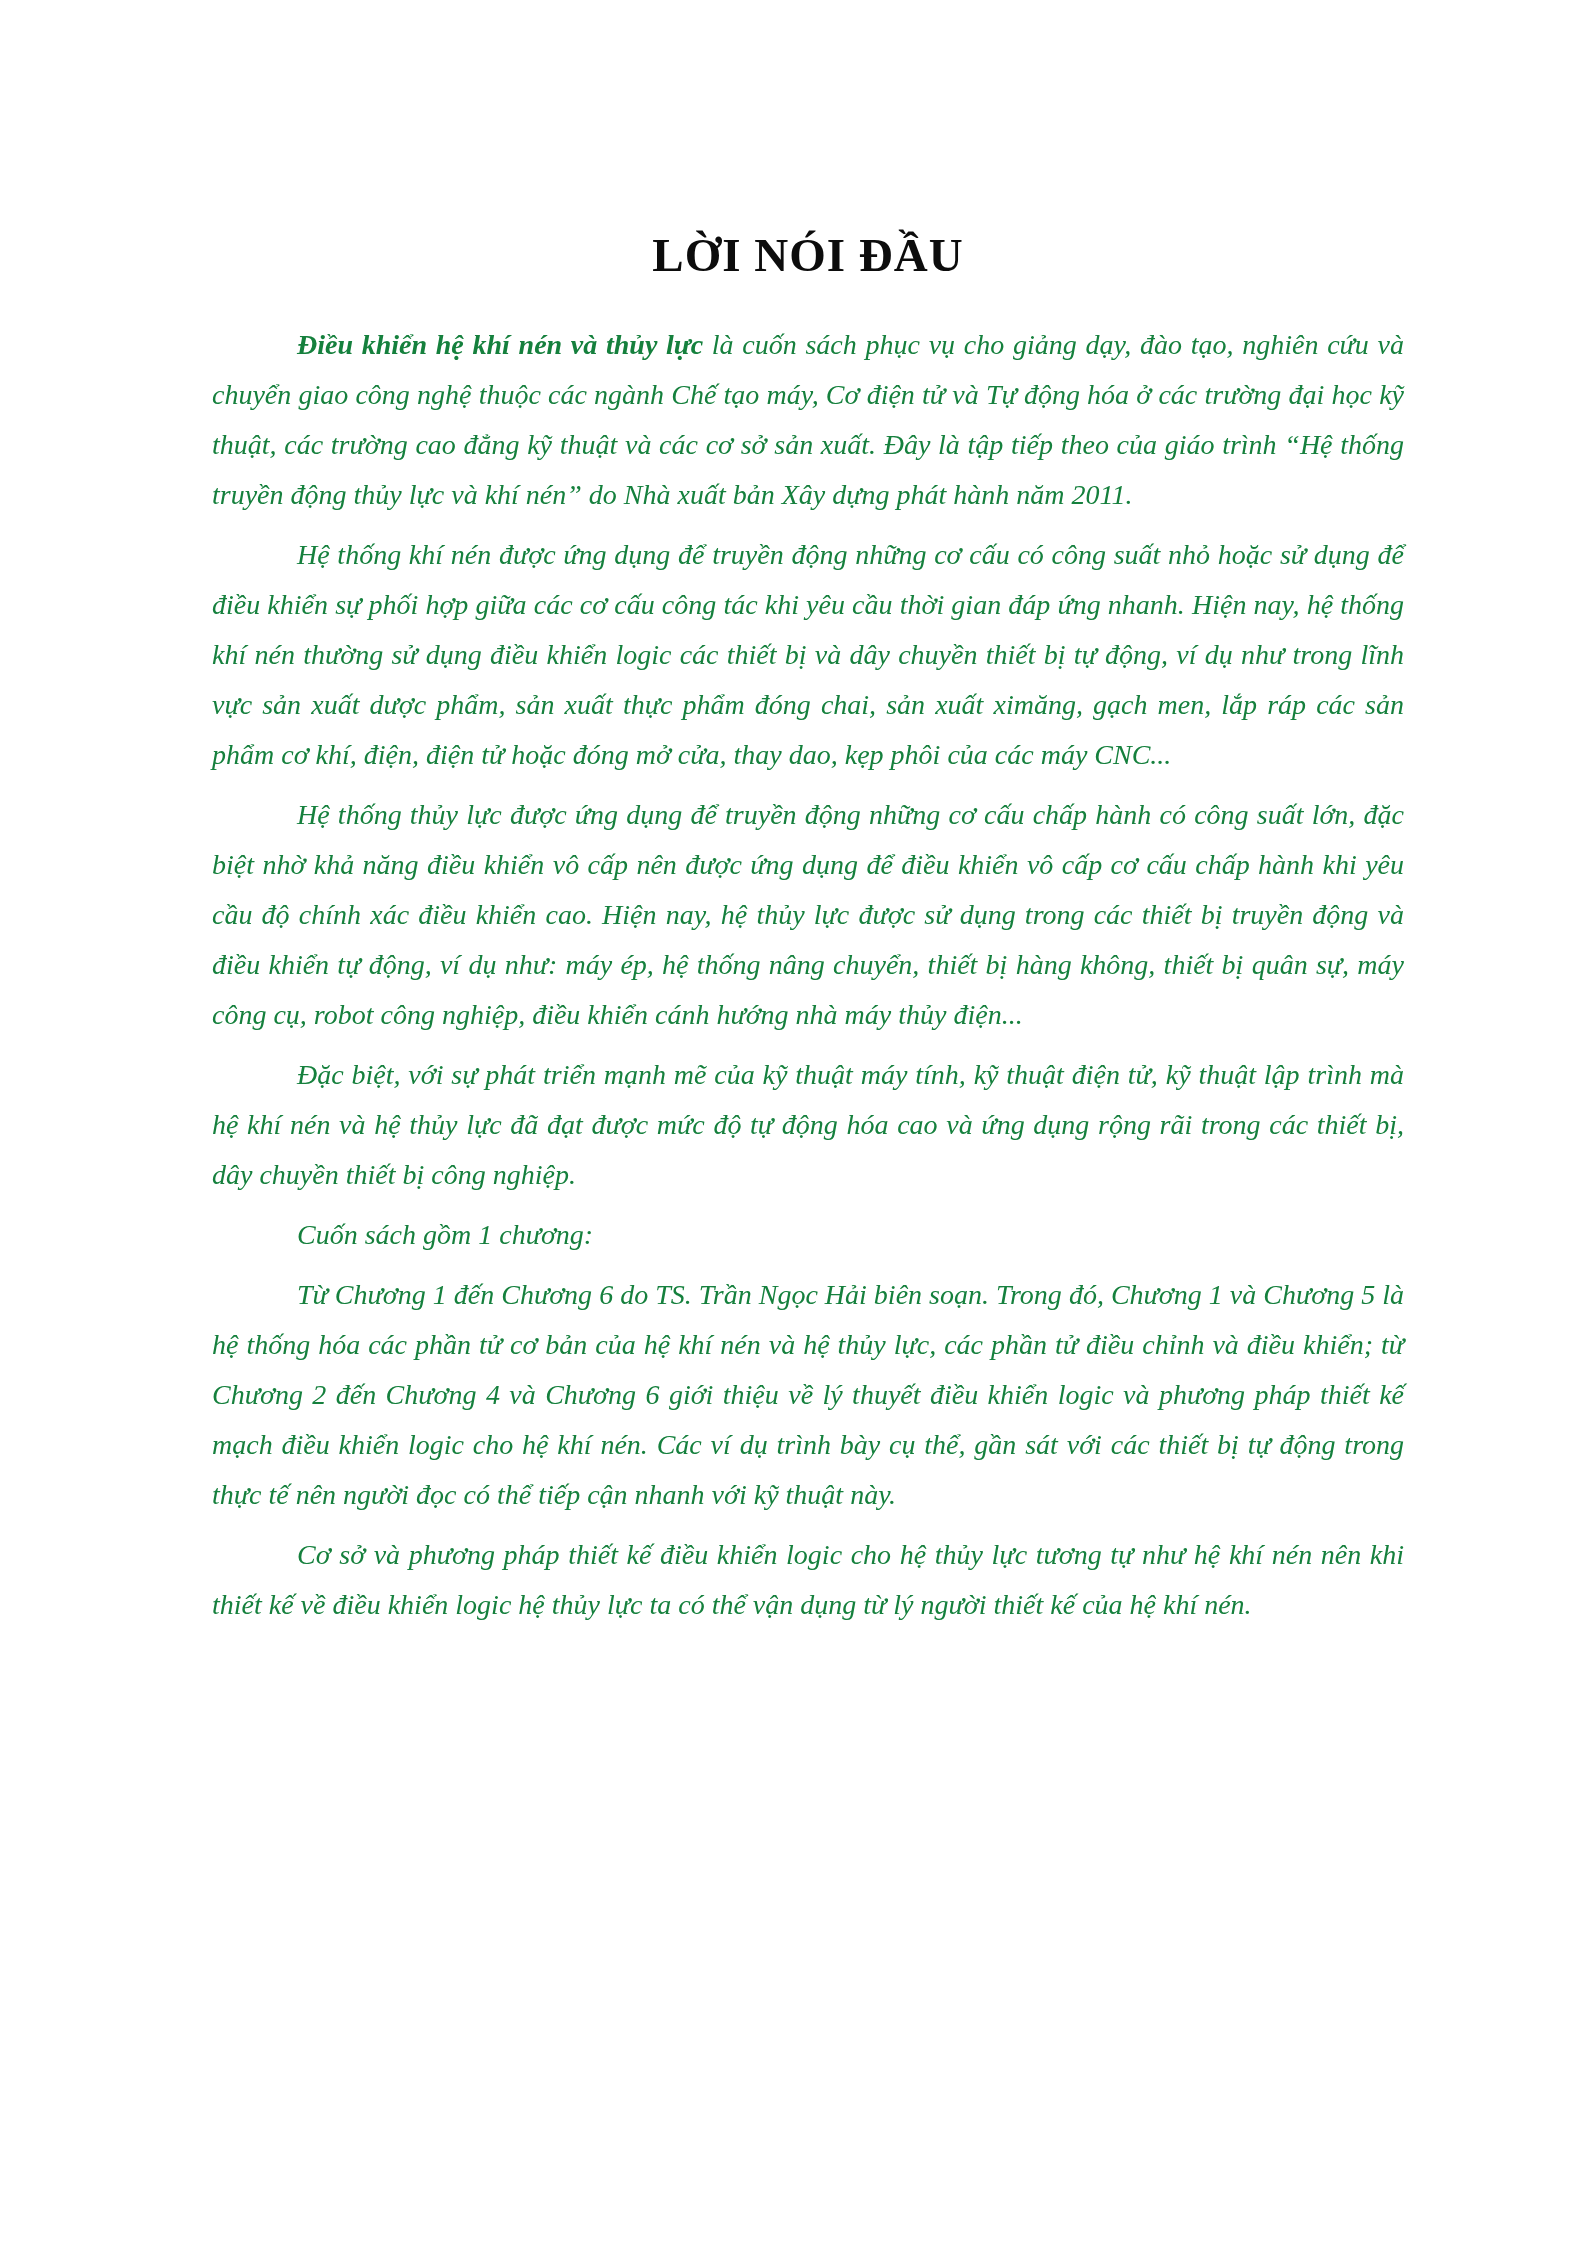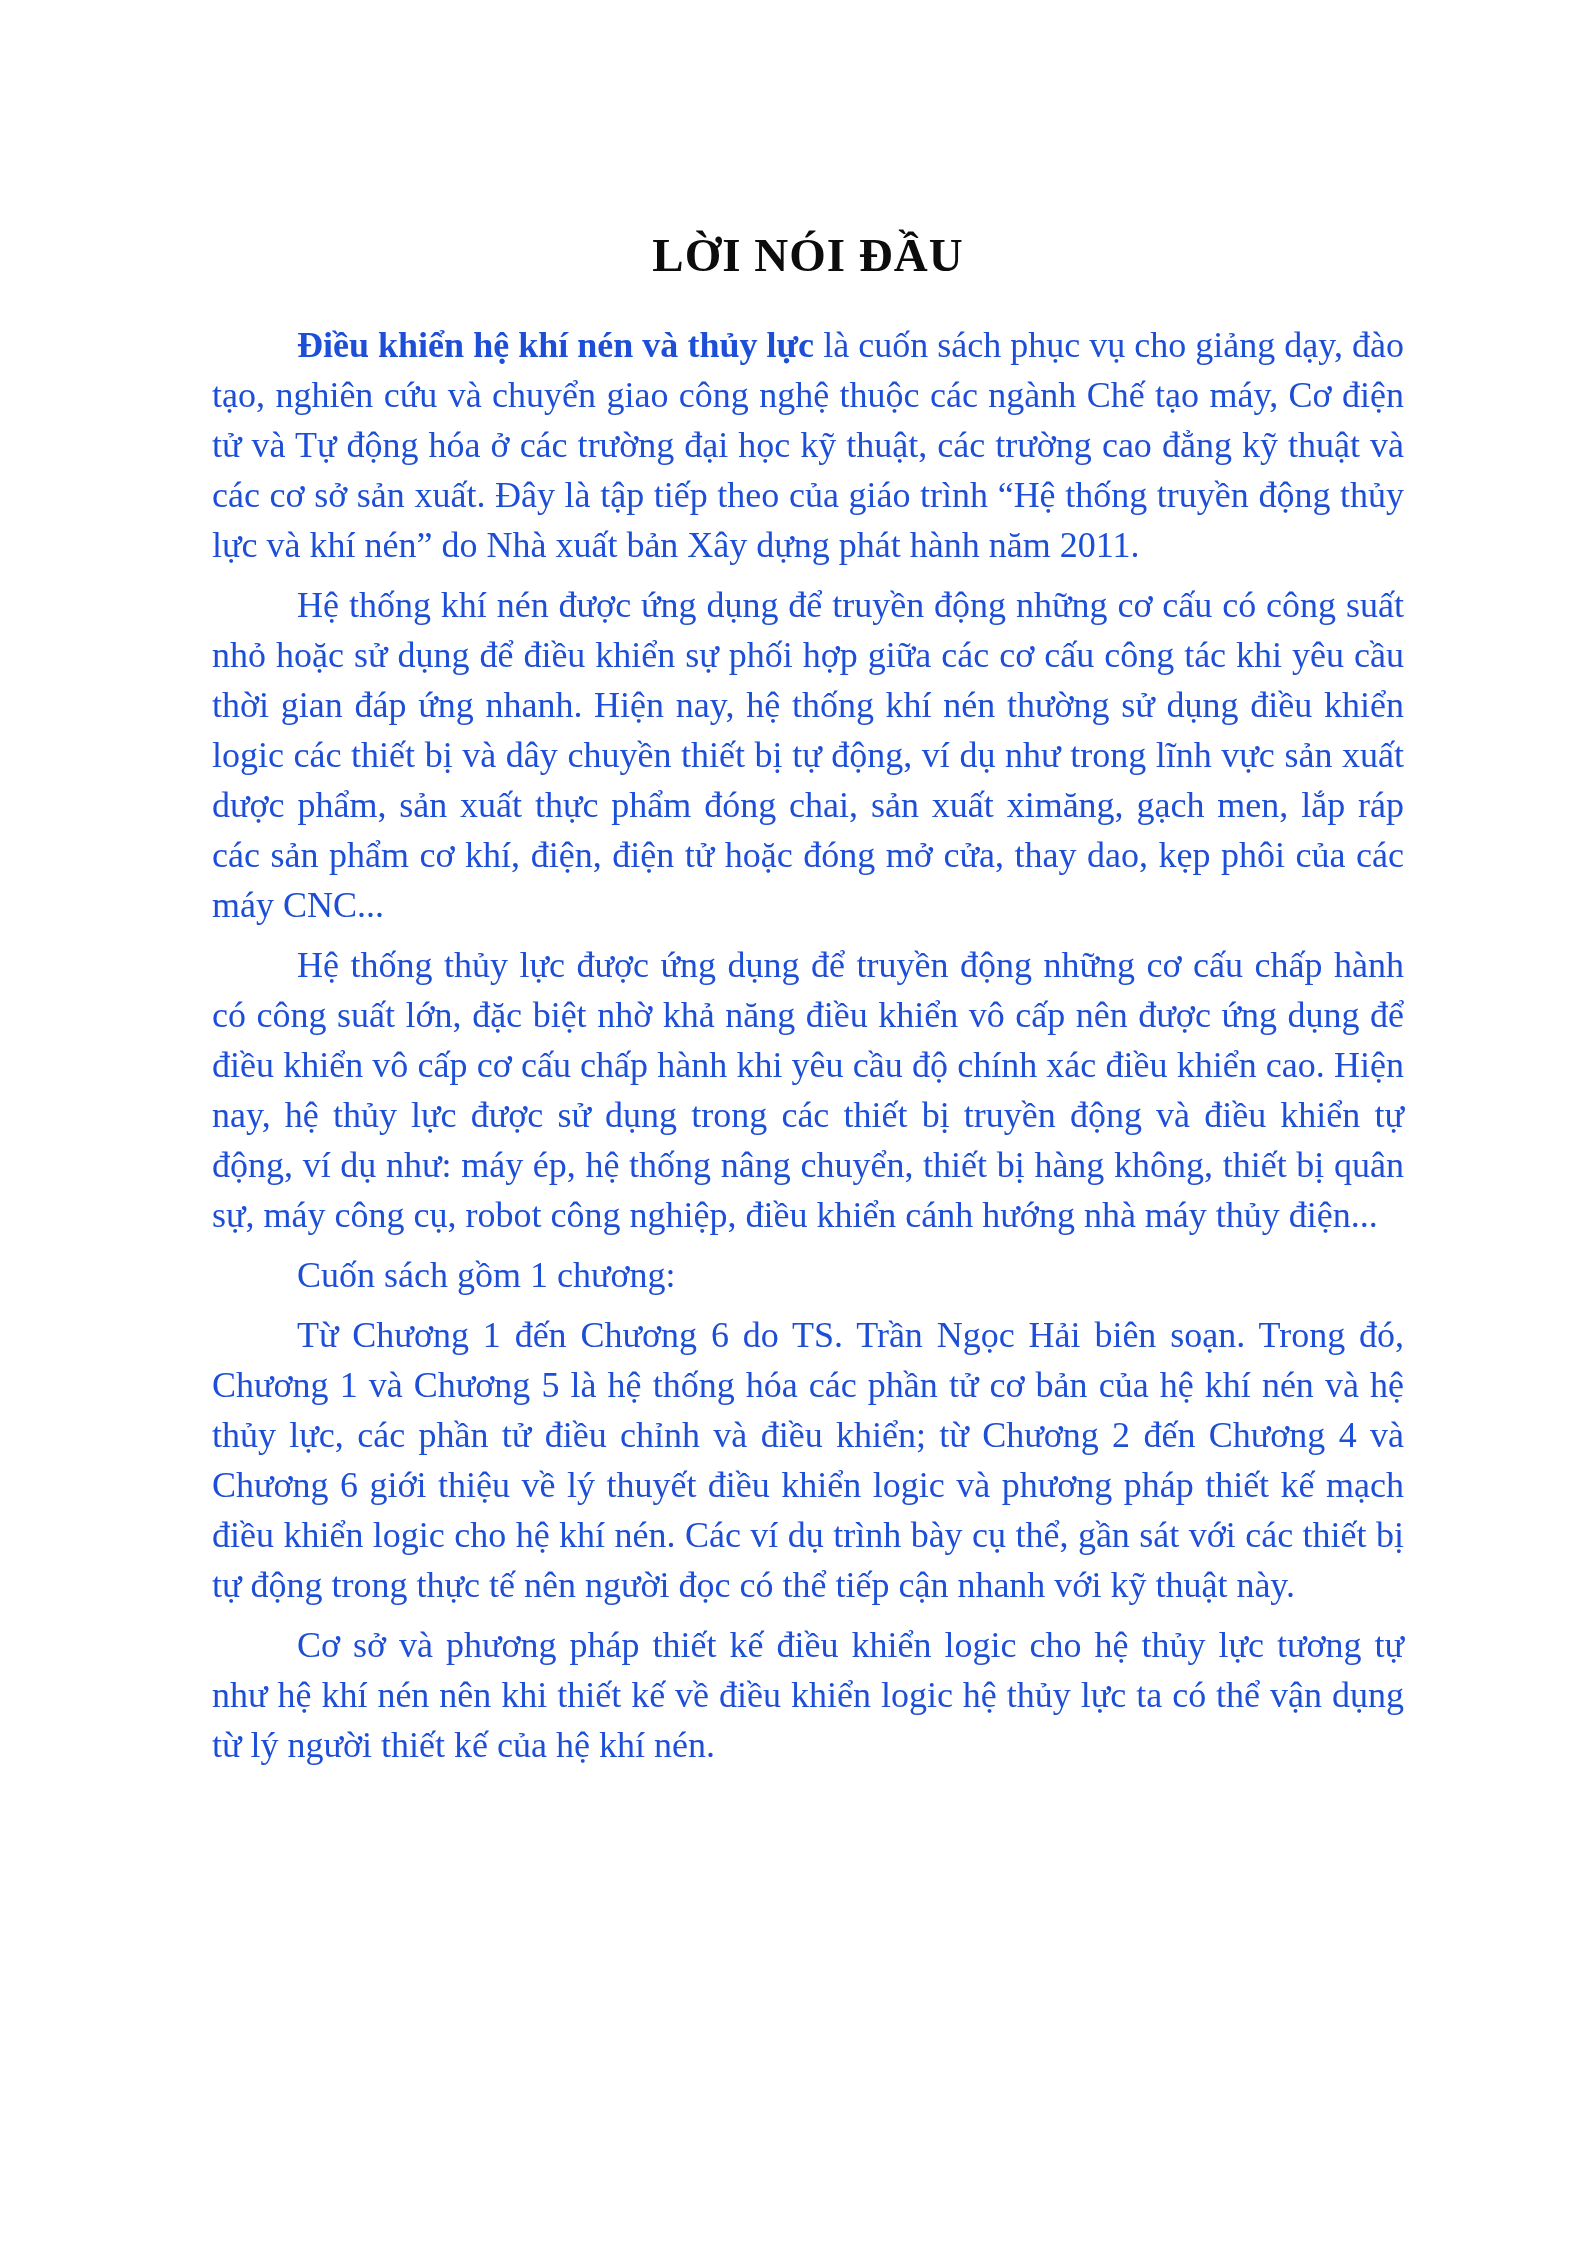--- a/index.html
+++ b/index.html
@@ -26,25 +26,26 @@
     text-align: center;
     font-weight: bold;
     font-style: normal;
     font-size: 47px;
     letter-spacing: 1px;
     margin: 0 0 38px 0;
     color: #0c0c0c;
   }
   .body-text p {
     margin: 0 0 10px 0;
-    font-size: 36px;
+    font-style: italic;
+    font-size: 28px;
     line-height: 50px;
     text-align: justify;
     text-indent: 85px;
-    color: #1d4ed8;
+    color: #15803d;
   }
   .body-text p .lead-bold {
     font-weight: bold;
   }
   .page-number {
     position: absolute;
     right: 163px;
     top: 2042px;
     font-family: "Liberation Sans", "DejaVu Sans", sans-serif;
     font-style: normal;
@@ -61,20 +62,21 @@
     <h1 class="doc-title">LỜI NÓI ĐẦU</h1>
 
     <div class="body-text">
 
       <p><span class="lead-bold">Điều khiển hệ khí nén và thủy lực</span><span> là cuốn sách phục vụ cho giảng dạy, đào tạo, nghiên cứu và chuyển giao công nghệ thuộc các ngành Chế tạo máy, Cơ điện tử và Tự động hóa ở các trường đại học kỹ thuật, các trường cao đẳng kỹ thuật và các cơ sở sản xuất. Đây là tập tiếp theo của giáo trình “Hệ thống truyền động thủy lực và khí nén” do Nhà xuất bản Xây dựng phát hành năm 2011.</span></p>
 
       <p>Hệ thống khí nén được ứng dụng để truyền động những cơ cấu có công suất nhỏ hoặc sử dụng để điều khiển sự phối hợp giữa các cơ cấu công tác khi yêu cầu thời gian đáp ứng nhanh. Hiện nay, hệ thống khí nén thường sử dụng điều khiển logic các thiết bị và dây chuyền thiết bị tự động, ví dụ như trong lĩnh vực sản xuất dược phẩm, sản xuất thực phẩm đóng chai, sản xuất ximăng, gạch men, lắp ráp các sản phẩm cơ khí, điện, điện tử hoặc đóng mở cửa, thay dao, kẹp phôi của các máy CNC...</p>
 
       <p>Hệ thống thủy lực được ứng dụng để truyền động những cơ cấu chấp hành có công suất lớn, đặc biệt nhờ khả năng điều khiển vô cấp nên được ứng dụng để điều khiển vô cấp cơ cấu chấp hành khi yêu cầu độ chính xác điều khiển cao. Hiện nay, hệ thủy lực được sử dụng trong các thiết bị truyền động và điều khiển tự động, ví dụ như: máy ép, hệ thống nâng chuyển, thiết bị hàng không, thiết bị quân sự, máy công cụ, robot công nghiệp, điều khiển cánh hướng nhà máy thủy điện...</p>
 
+      <p>Đặc biệt, với sự phát triển mạnh mẽ của kỹ thuật máy tính, kỹ thuật điện tử, kỹ thuật lập trình mà hệ khí nén và hệ thủy lực đã đạt được mức độ tự động hóa cao và ứng dụng rộng rãi trong các thiết bị, dây chuyền thiết bị công nghiệp.</p>
 
       <p>Cuốn sách gồm 1 chương:</p>
 
       <p>Từ Chương 1 đến Chương 6 do TS. Trần Ngọc Hải biên soạn. Trong đó, Chương 1 và Chương 5 là hệ thống hóa các phần tử cơ bản của hệ khí nén và hệ thủy lực, các phần tử điều chỉnh và điều khiển; từ Chương 2 đến Chương 4 và Chương 6 giới thiệu về lý thuyết điều khiển logic và phương pháp thiết kế mạch điều khiển logic cho hệ khí nén. Các ví dụ trình bày cụ thể, gần sát với các thiết bị tự động trong thực tế nên người đọc có thể tiếp cận nhanh với kỹ thuật này.</p>
 
       <p>Cơ sở và phương pháp thiết kế điều khiển logic cho hệ thủy lực tương tự như hệ khí nén nên khi thiết kế về điều khiển logic hệ thủy lực ta có thể vận dụng từ lý người thiết kế của hệ khí nén.</p>
 
     </div>
   </div>
 

